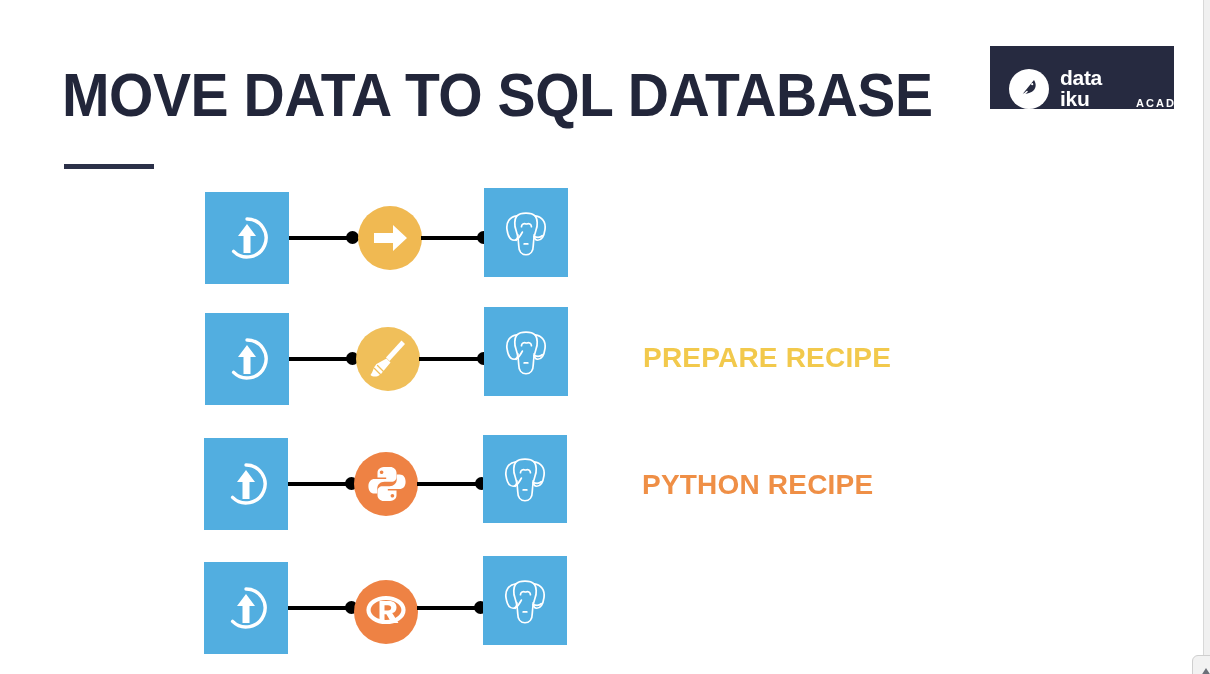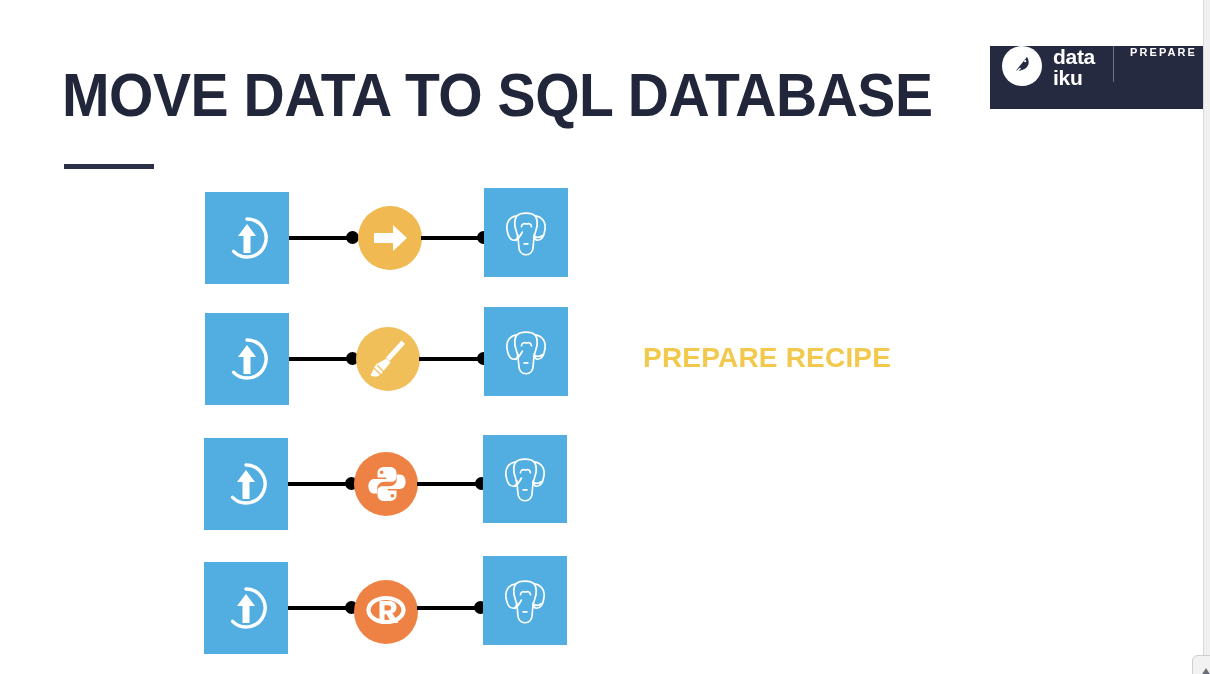--- a/index.html
+++ b/index.html
@@ -48,26 +48,26 @@
     top: 164px;
     width: 90px;
     height: 5px;
     background: #2b3048;
   }
   
   .logo-box {
     position: absolute;
     left: 990px;
     top: 46px;
-    width: 214px;
+    width: 184px;
     height: 63px;
     background: #262a40;
     display: flex;
-    align-items: flex-start;
-    padding-left: 12px;
+    align-items: flex-end;
+    padding-left: 19px;
     box-sizing: border-box;
   }
   .logo-mark {
     width: 40px;
     height: 40px;
     border-radius: 50%;
     background: #ffffff;
     display: flex;
     align-items: center;
     justify-content: center;
@@ -178,21 +178,21 @@
         <path d="M7 22 L20 6 C22 9 22.5 13 20 16 C17 19.5 12 20 9 19.5 Z" fill="#262a40"></path>
         <path d="M7.5 22.5 L13 17.5" stroke="#ffffff" stroke-width="1.6" stroke-linecap="round"></path>
         <circle cx="18.2" cy="10.2" r="1.1" fill="#ffffff"></circle>
       </svg>
     </div>
     <div class="logo-word">
       <div>data</div>
       <div>iku</div>
     </div>
     <div class="logo-divider"></div>
-    <div class="logo-academy">PREPARE</div>
+    <div class="logo-academy">ACADEMY</div>
   </div>
 
   <div class="flow-row" style="left:205px; top:192px; width:705px;">
     <div class="node-square" style="left:0;">
       <svg width="56" height="56" viewBox="0 0 56 56" aria-hidden="true">
         <path d="M28 9 A19 19 0 1 1 14.6 41.4" fill="none" stroke="#ffffff" stroke-width="3.4" stroke-linecap="round"></path>
         <path d="M28 14 L37 26 L31.5 26 L31.5 43 L24.5 43 L24.5 26 L19 26 Z" fill="#ffffff"></path>
       </svg>
     </div>
     <div class="connector" style="left:84px; width:75px;"></div>
@@ -286,20 +286,21 @@
           <path d="M42 13 C50 14 54 20 53 28 C52 35 49 40 45 40 C42 40 41 37 41 34"></path>
           <path d="M22 13 C26 9 38 9 42 13 C45 17 45 24 43 29 C41 34 40 40 40 46 C40 52 37 56 32 56 C27 56 24 52 24 46 C24 40 23 34 21 29 C19 24 19 17 22 13Z"></path>
           <path d="M27 25 C27 22 30 21 32 22"></path>
           <path d="M38 25 C38 22 35 21 33 22"></path>
           <path d="M28 31 C26 35 24 38 21 40"></path>
           <path d="M41 36 C44 37 48 37 50 35"></path>
           <path d="M30 44 L34 44"></path>
         </g>
       </svg>
     </div>
+    <div class="recipe-label" style="left:438px; top:31px; color:#ef8f46;">PYTHON RECIPE</div>
   </div>
 
   <div class="flow-row" style="left:204px; top:562px; width:705px;">
     <div class="node-square" style="left:0; height:92px;">
       <svg width="56" height="56" viewBox="0 0 56 56" aria-hidden="true">
         <path d="M28 9 A19 19 0 1 1 14.6 41.4" fill="none" stroke="#ffffff" stroke-width="3.4" stroke-linecap="round"></path>
         <path d="M28 14 L37 26 L31.5 26 L31.5 43 L24.5 43 L24.5 26 L19 26 Z" fill="#ffffff"></path>
       </svg>
     </div>
     <div class="connector" style="left:84px; width:74px;"></div>

